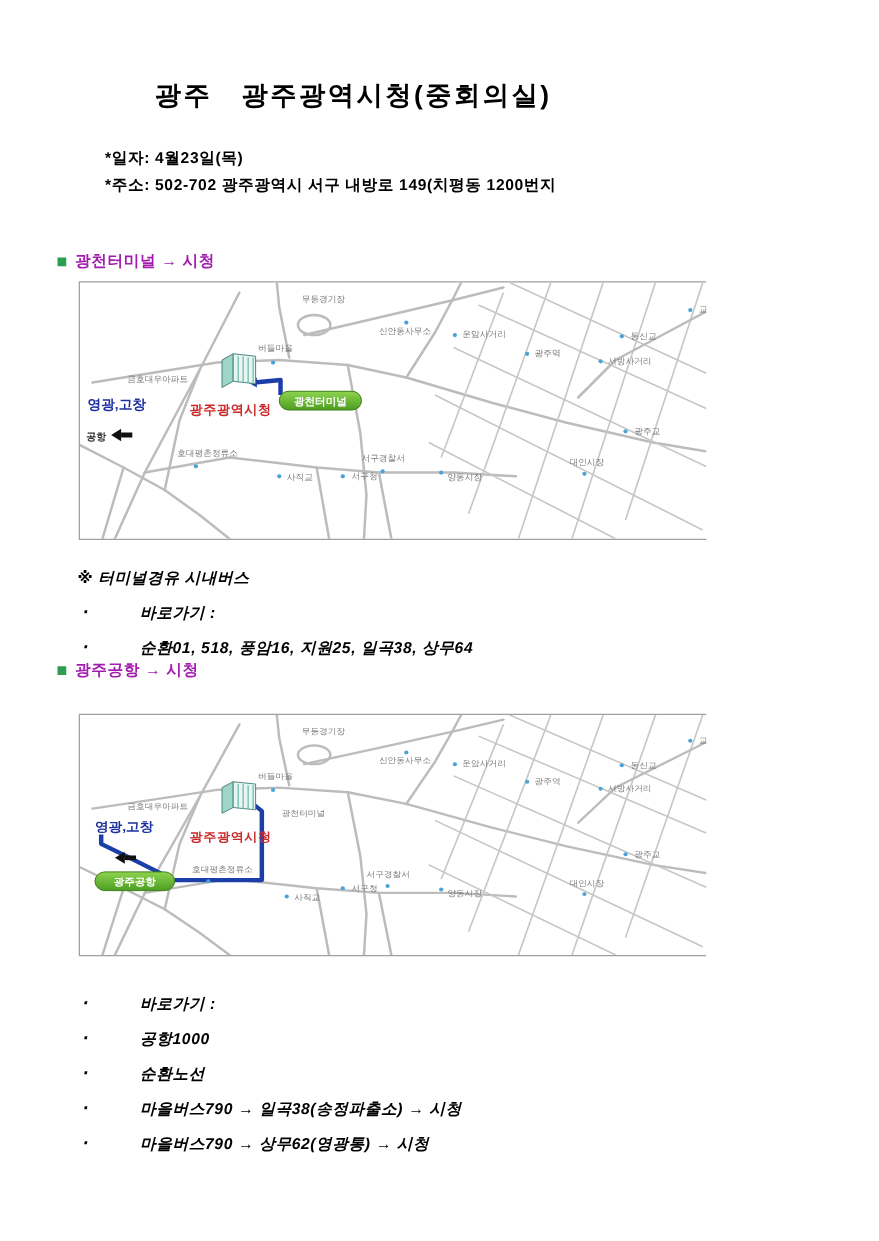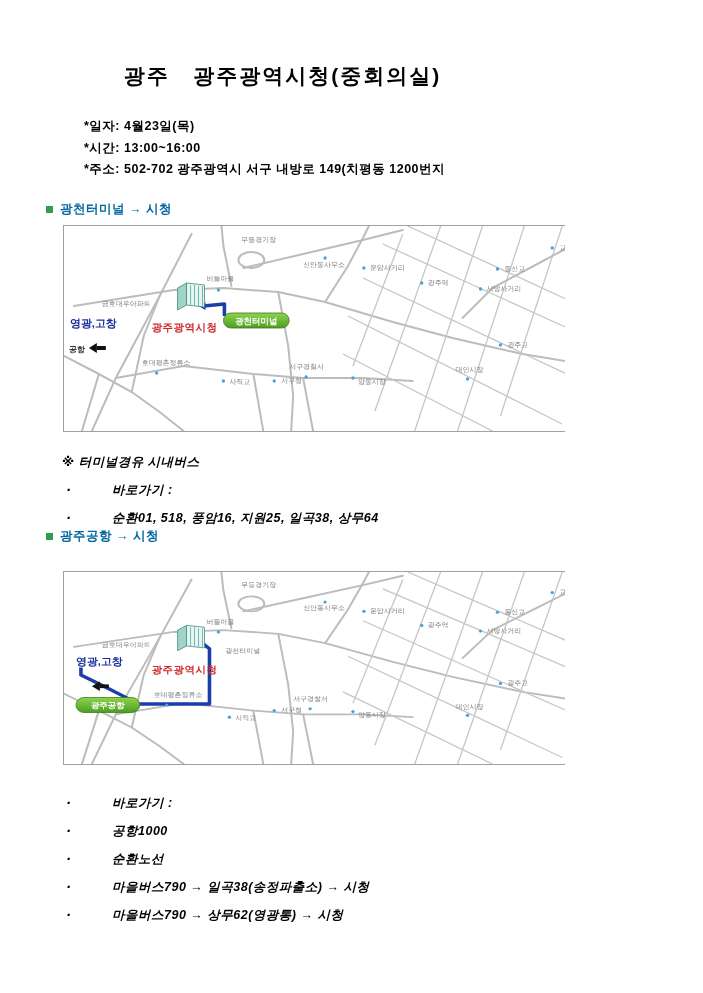--- a/index.html
+++ b/index.html
@@ -12,21 +12,21 @@
     position:absolute; top:62px; left:0; width:100%;
     text-align:center; font-size:21px; font-weight:bold;
     letter-spacing:2px; white-space:pre;
   }
   .info{
     position:absolute; left:36px; top:116px;
     font-size:12.5px; font-weight:bold; line-height:21.5px; letter-spacing:0.5px;margin-left:48px;
   }
   .sec-head{
     position:absolute; left:46px; display:flex; align-items:center;
-    font-size:12.5px; font-weight:bold; color:#0369a1; letter-spacing:0.5px;
+    font-size:12.5px; font-weight:bold; color:#a21caf; letter-spacing:0.5px;
   }
   .sec-head .sq{
     width:7px; height:7px; background:#2f9e52; margin-right:7px; display:inline-block;
   }
   .map-box{
     position:absolute; left:63px; width:553px;
     border:1px solid #a0a0a0; background:#fff; box-sizing:content-box;
   }
   .map-box svg{display:block; width:100%; height:100%;}
   .notes{position:absolute; left:62px;font-style:italic;}
@@ -52,21 +52,20 @@
 </style>
 </head>
 <body>
 
 <div class="page">
 
   <div class="title">광주   광주광역시청(중회의실)</div>
 
   <div class="info">
     <div>*일자: 4월23일(목)</div>
-    <div>*시간: 13:00~16:00</div>
     <div>*주소: 502-702 광주광역시 서구 내방로 149(치평동 1200번지</div>
   </div>
 
   <div class="sec-head" style="top:201px;">
     <span class="sq"></span>
     <span>광천터미널 → 시청</span>
   </div>
 
   <div class="map-box" style="top:225px; height:205px;">
     <svg viewBox="0 0 555 205" preserveAspectRatio="none">

